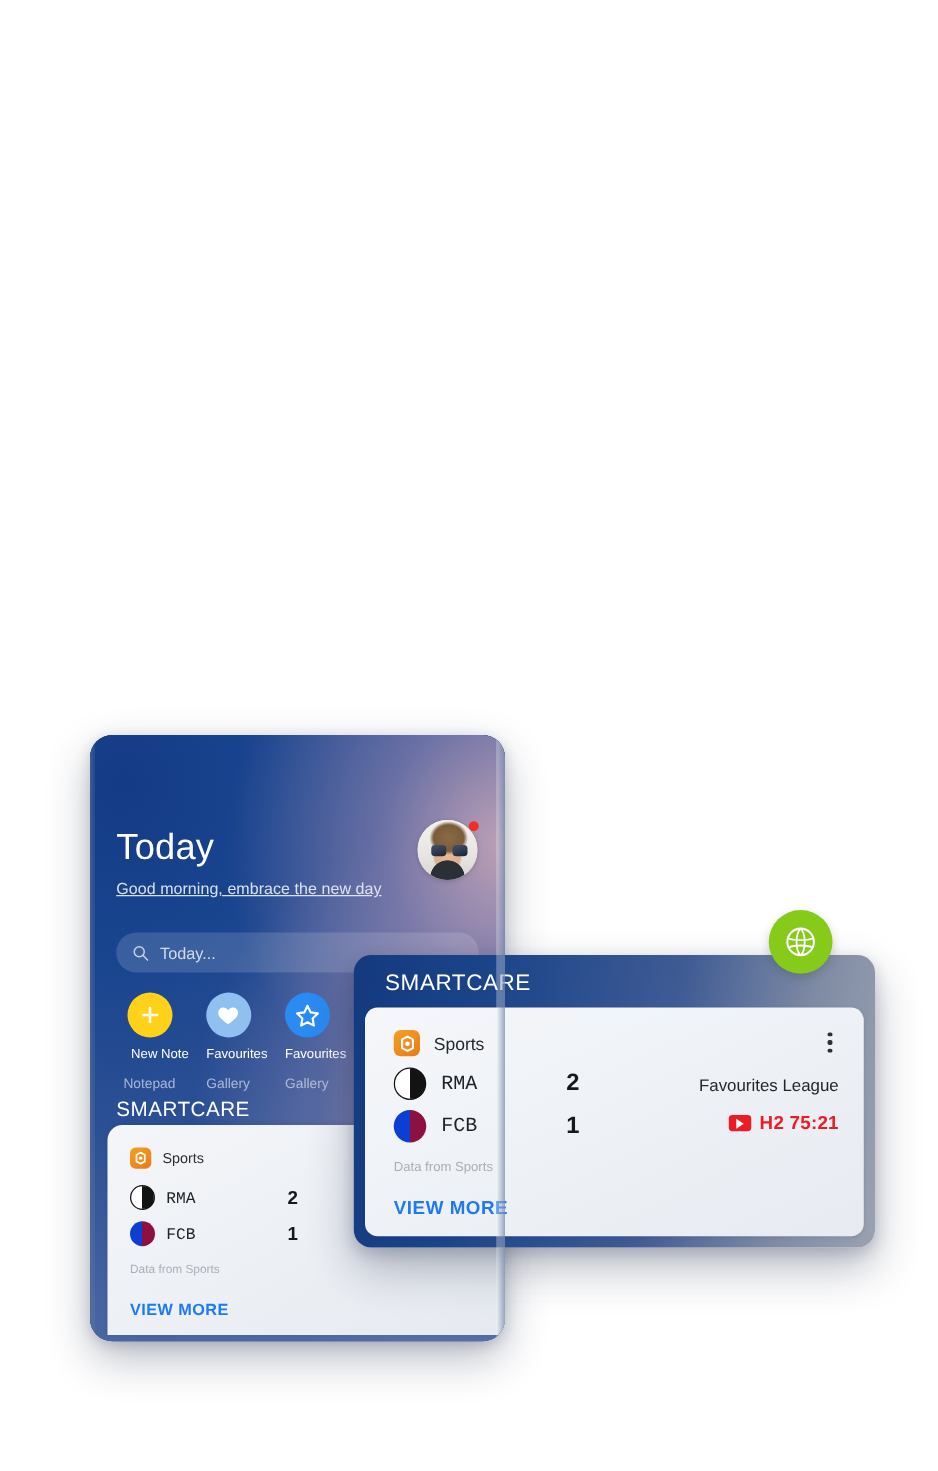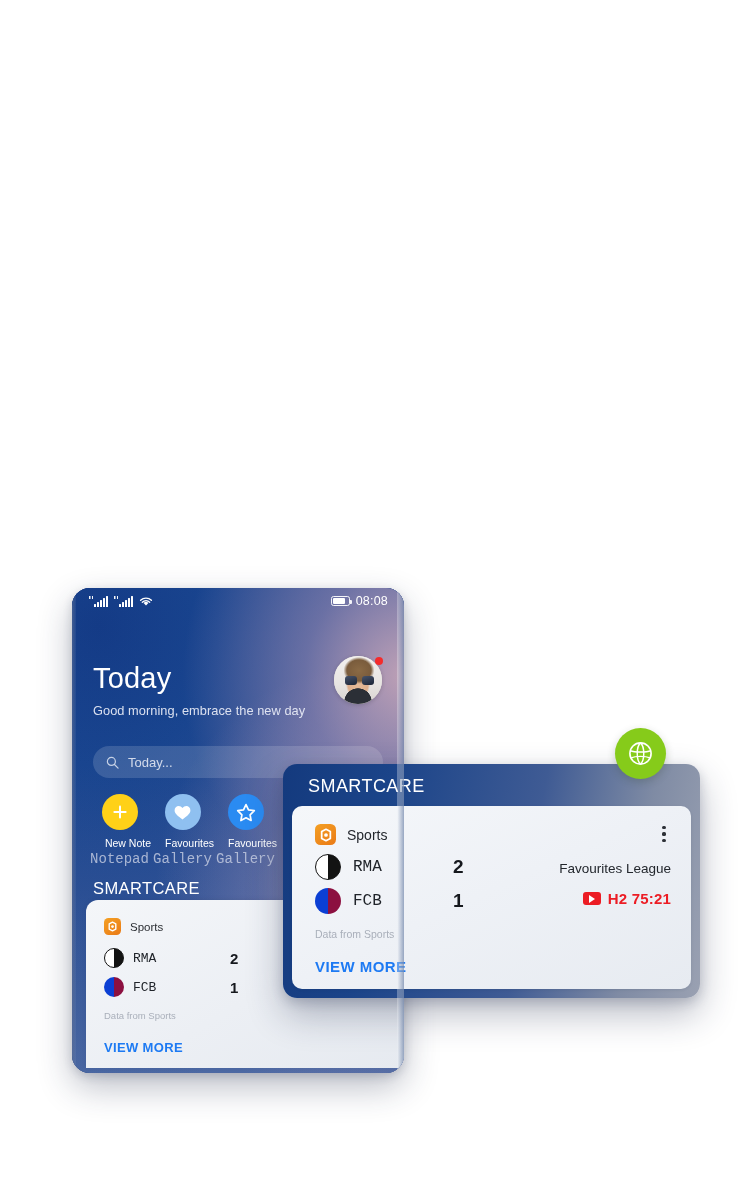--- a/index.html
+++ b/index.html
@@ -118,20 +118,21 @@
     font-weight: 400;
     letter-spacing: .2px;
     line-height: 1;
     margin: 0;
   }
   #today-sub {
     margin-top: 10px;
     font-size: 12.8px;
     color: rgba(232,236,246,0.93);
     letter-spacing: .05px;
+    text-decoration: underline;
   }
   #avatar-wrap {
     position: absolute;
     right: 22px;
     top: 68px;
     width: 48px; height: 48px;
     z-index: 16;
   }
   #avatar {
     width: 48px; height: 48px;
@@ -213,25 +214,24 @@
   .sc-label {
     margin-top: 7px;
     font-size: 10.5px;
     color: #ffffff;
     white-space: nowrap;
     overflow: hidden;
     text-overflow: clip;
     text-align: right;
   }
   .sc-sub {
-    margin-top: 2px;
-    font-size: 14px;
+    margin-top: 12px;
+    font-size: 11px;
     color: rgba(205,212,230,0.78);
     white-space: nowrap;
-    font-family: Liberation Mono, monospace;
   }
 
   
   #back-smartcare-title {
     position: absolute;
     left: 21px;
     top: 291px;
     font-size: 16.5px;
     color: #ffffff;
     letter-spacing: .4px;
@@ -394,51 +394,20 @@
   }
 </style>
 </head>
 <body>
 
 <div id="phone">
   <div id="phone-bg"></div>
   <div id="phone-edge-l"></div>
   <div id="phone-edge-r"></div>
 
-  <div id="statusbar">
-    <div class="sb-left">
-      <span class="sig">
-          <i></i>
-          <i></i>
-          <i></i>
-          <i></i>
-          <i></i>
-        </span>
-      <span class="sig">
-          <i></i>
-          <i></i>
-          <i></i>
-          <i></i>
-          <i></i>
-        </span>
-      <span class="wifi">
-        <svg width="14" height="11" viewBox="0 0 14 11">
-          <path d="M7 9.6 L4.6 6.9 A3.6 3.6 0 0 1 9.4 6.9 Z" fill="#fff"></path>
-          <path d="M1.6 4.3 A7.8 7.8 0 0 1 12.4 4.3" stroke="#fff" stroke-width="1.4" fill="none" stroke-linecap="round"></path>
-          <path d="M3.3 6.2 A5.4 5.4 0 0 1 10.7 6.2" stroke="#fff" stroke-width="1.3" fill="none" stroke-linecap="round"></path>
-        </svg>
-      </span>
-    </div>
-    <div class="sb-right">
-      <span class="batt">
-          <i></i>
-        </span>
-      <span id="clock">08:08</span>
-    </div>
-  </div>
 
   <div id="greeting">
     <div id="today-title">Today</div>
     <div id="today-sub">Good morning, embrace the new day</div>
   </div>
 
   <div id="avatar-wrap">
     <div id="avatar">
       <div class="face"></div>
       <div class="glasses"></div>

